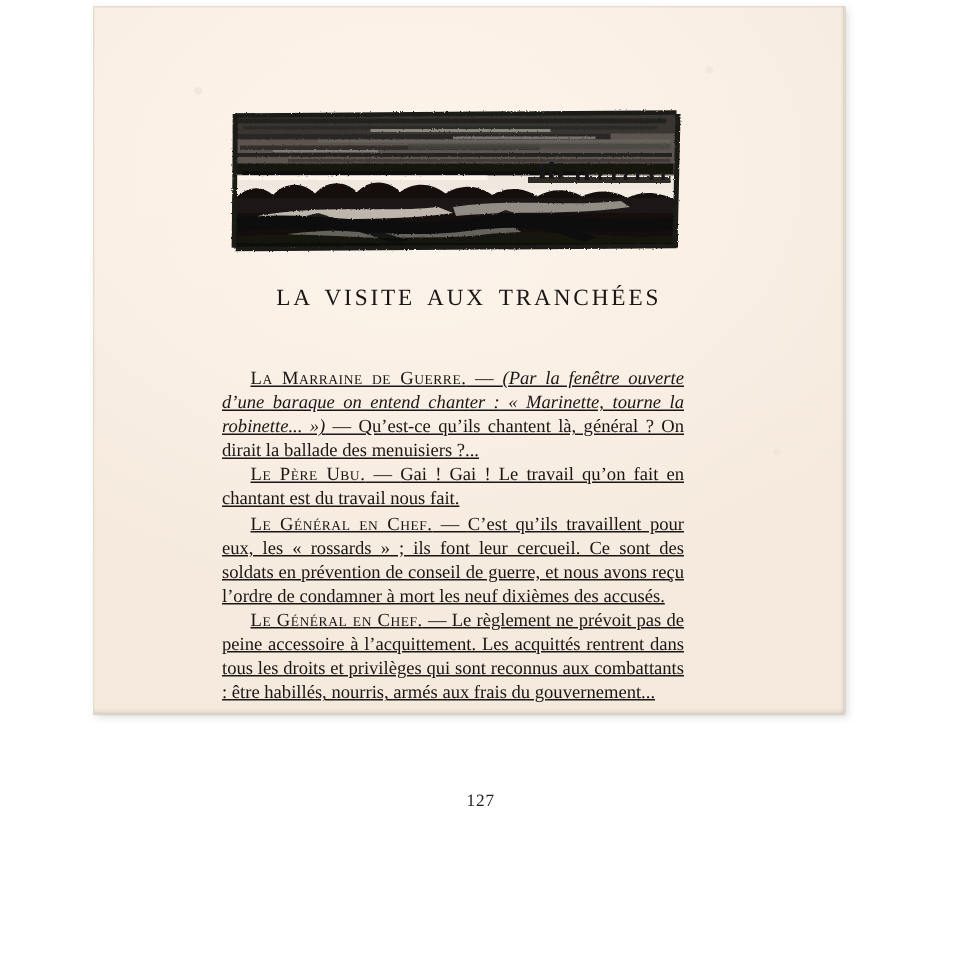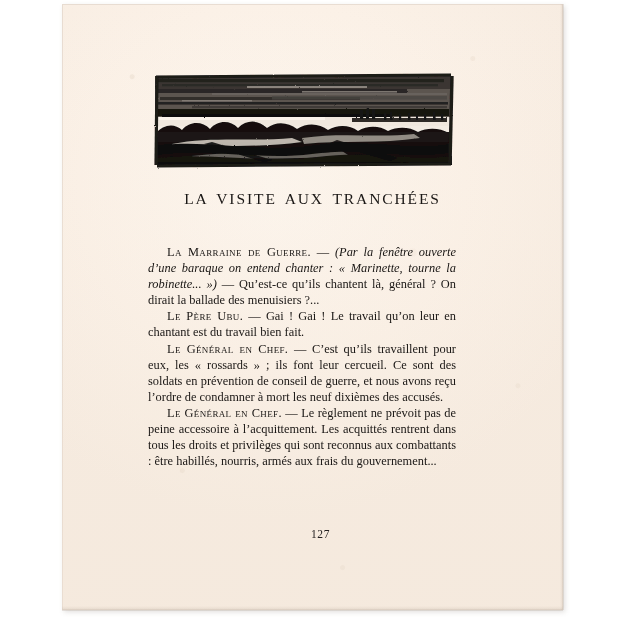--- a/index.html
+++ b/index.html
@@ -13,21 +13,21 @@
     font-family: "Liberation Serif", serif;
     overflow: hidden;
   }
 
   
   #page-sheet {
     position: absolute;
     left: 62px;
     top: 4px;
     width: 501px;
-    height: 606px;
+    height: 472px;
     background:
       radial-gradient(ellipse 70% 55% at 42% 30%, #fdf6ee 0%, #fbf1e7 55%, #f7ece1 100%);
     box-shadow: 2px 2px 5px rgba(120,110,100,0.22),
                 0 0 0 1px rgba(210,198,186,0.45) inset;
   }
   
   #paper-texture {
     position: absolute;
     inset: 0;
     background-image:
@@ -87,20 +87,21 @@
     color: #191614;
     font-size: 12.4px;
     line-height: 16.1px;
     text-align: justify;
     text-justify: inter-word;
     hyphens: manual;
   }
   .speech {
     margin: 0;
     text-indent: 19px;
+    text-decoration: underline;
   }
   .speaker {
     font-variant: small-caps;
     letter-spacing: 0.35px;
   }
   .stage {
     font-style: italic;
   }
 
   
@@ -211,21 +212,21 @@
 
   <div id="chapter-title">LA VISITE AUX TRANCHÉES</div>
 
   <div id="body-text">
 
     <p class="speech">
       <span class="speaker">La Marraine de Guerre.</span><span> — </span><span class="stage">(Par la fenêtre ouverte d’une baraque on entend chanter : « Marinette, tourne la robinette... »)</span><span> — Qu’est-ce qu’ils chantent là, général ? On dirait la ballade des menuisiers ?...</span>
     </p>
 
     <p class="speech">
-      <span class="speaker">Le Père Ubu.</span><span> — </span><span>Gai ! Gai ! Le travail qu’on leur en chantant est du travail bien fait.</span>
+      <span class="speaker">Le Père Ubu.</span><span> — </span><span>Gai ! Gai ! Le travail qu’on fait en chantant est du travail nous fait.</span>
     </p>
 
     <p class="speech">
       <span class="speaker">Le Général en Chef.</span><span> — </span><span>C’est qu’ils travaillent pour eux, les « rossards » ; ils font leur cercueil. Ce sont des soldats en prévention de conseil de guerre, et nous avons reçu l’ordre de condamner à mort les neuf dixièmes des accusés.</span>
     </p>
 
 
     <p class="speech">
       <span class="speaker">Le Général en Chef.</span><span> — </span><span>Le règlement ne prévoit pas de peine accessoire à l’acquittement. Les acquittés rentrent dans tous les droits et privilèges qui sont reconnus aux combattants : être habillés, nourris, armés aux frais du gouvernement...</span>
     </p>

